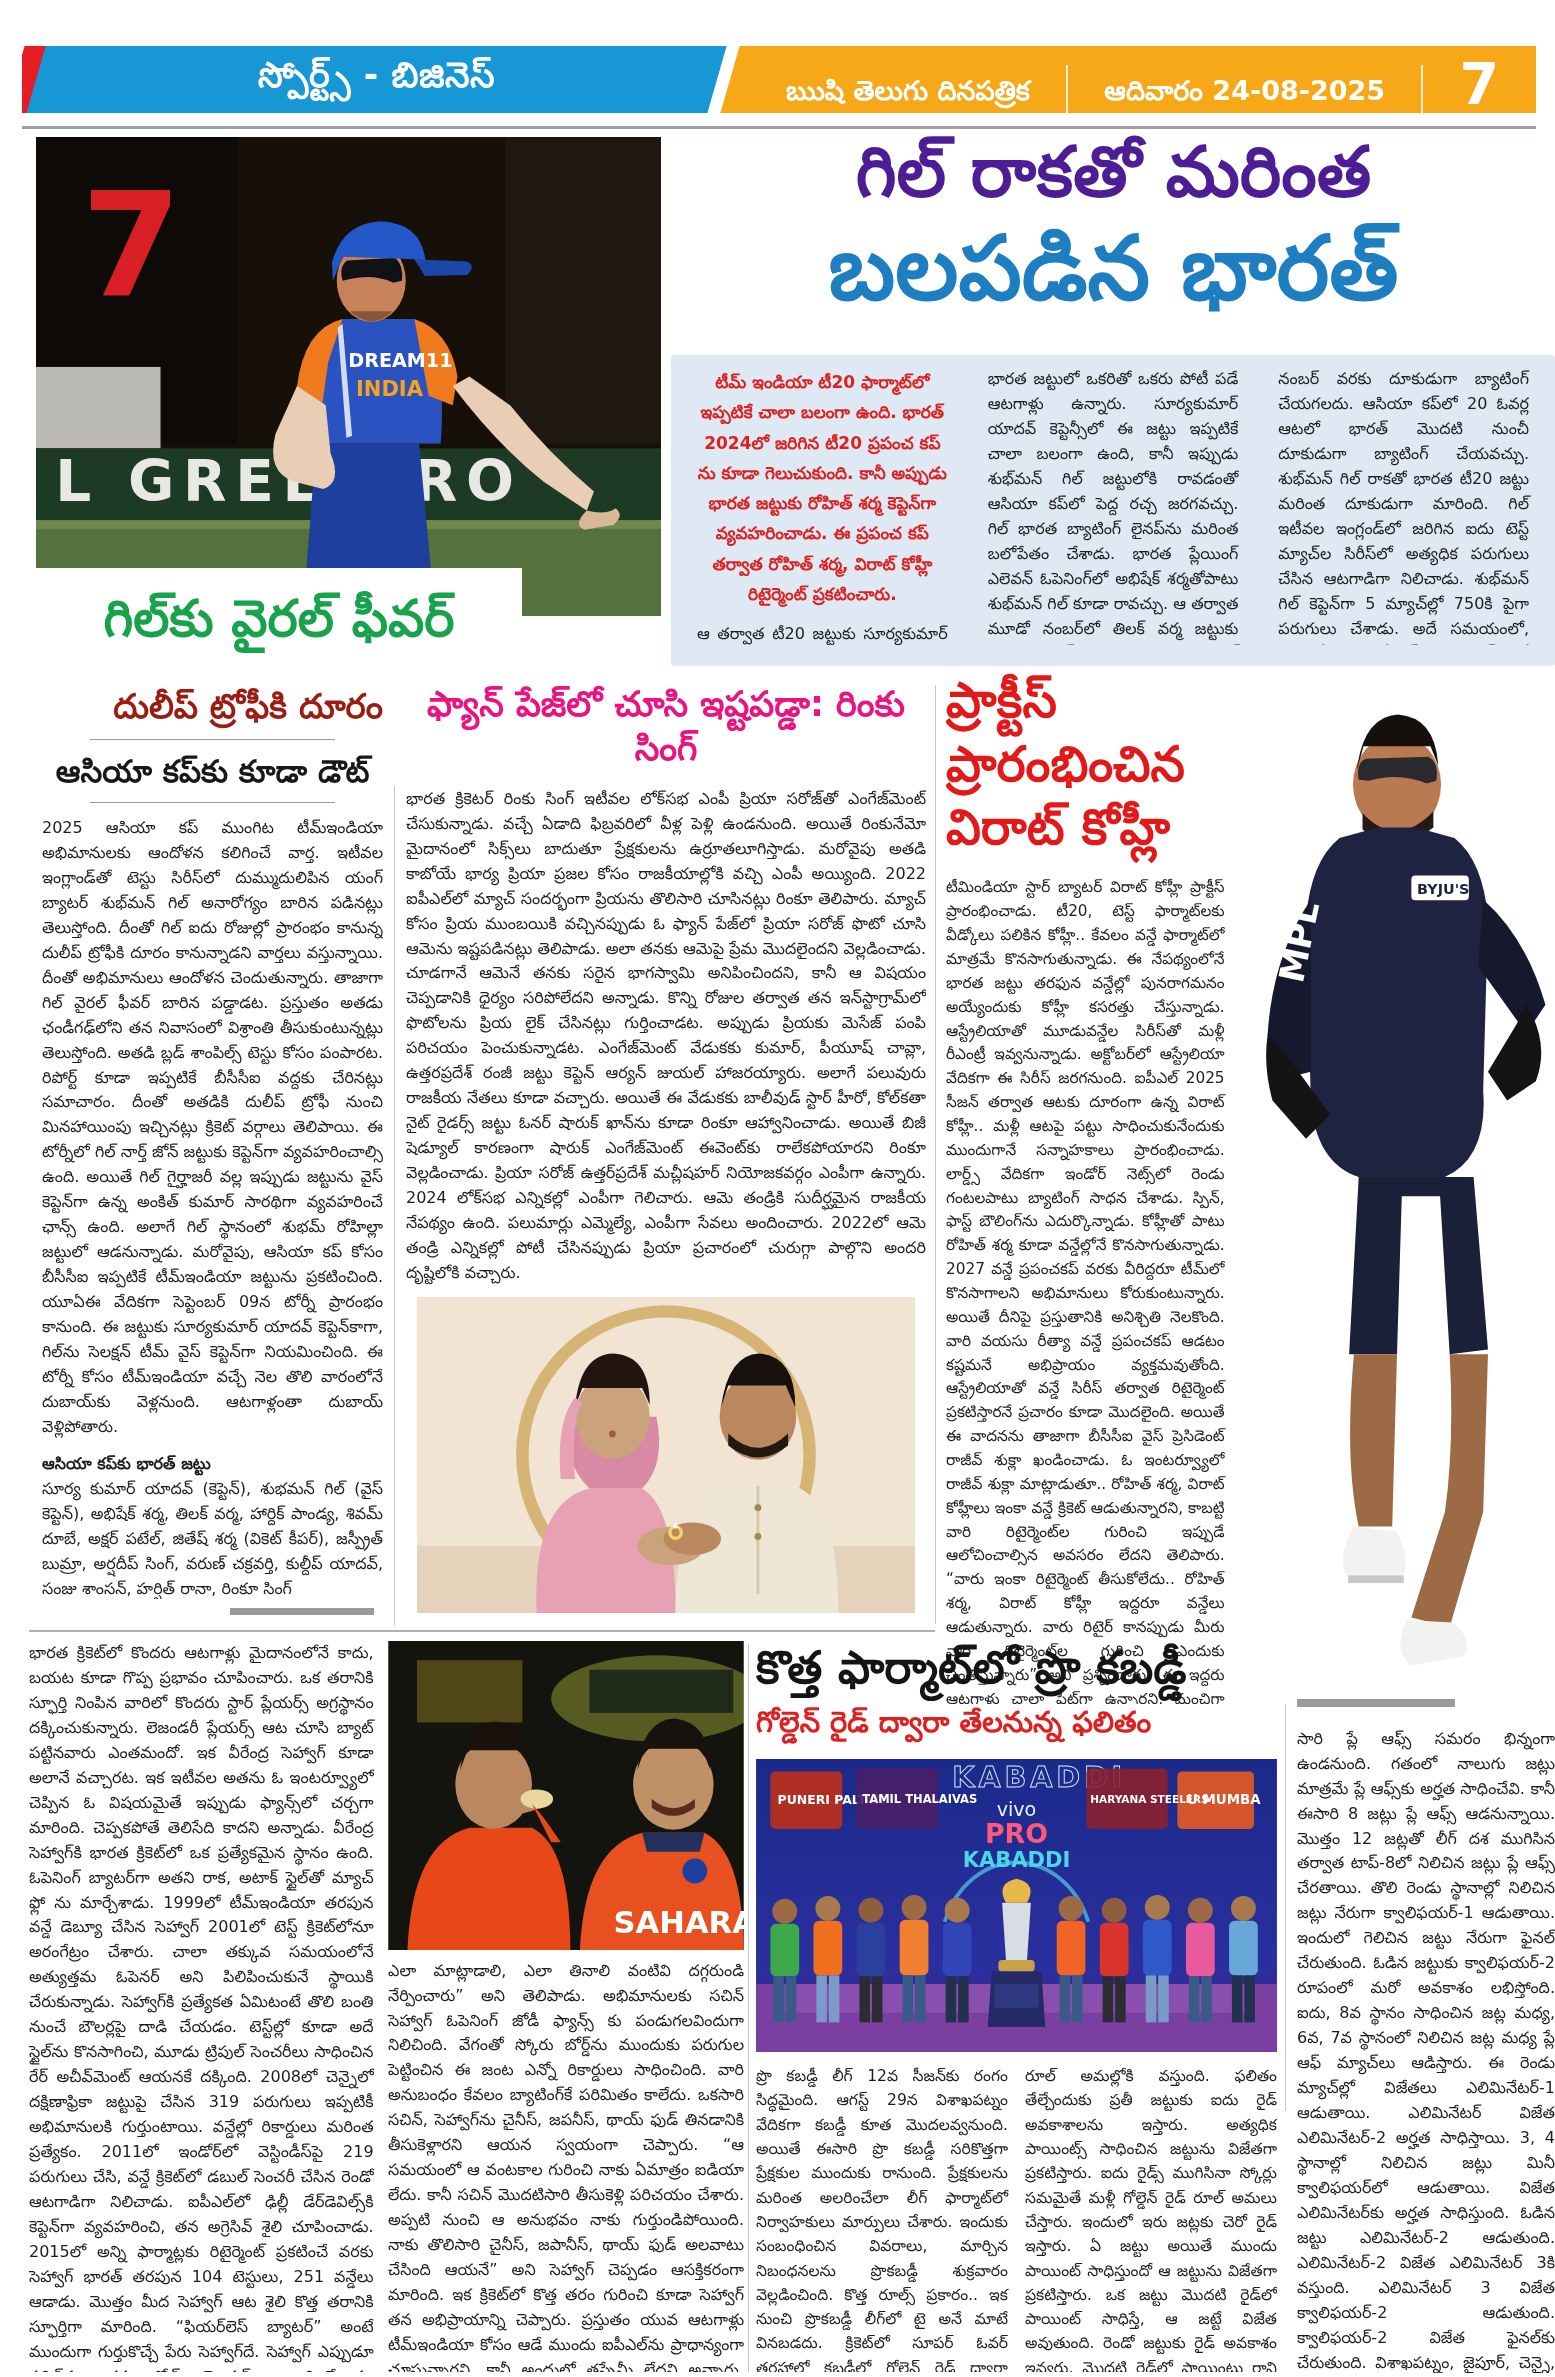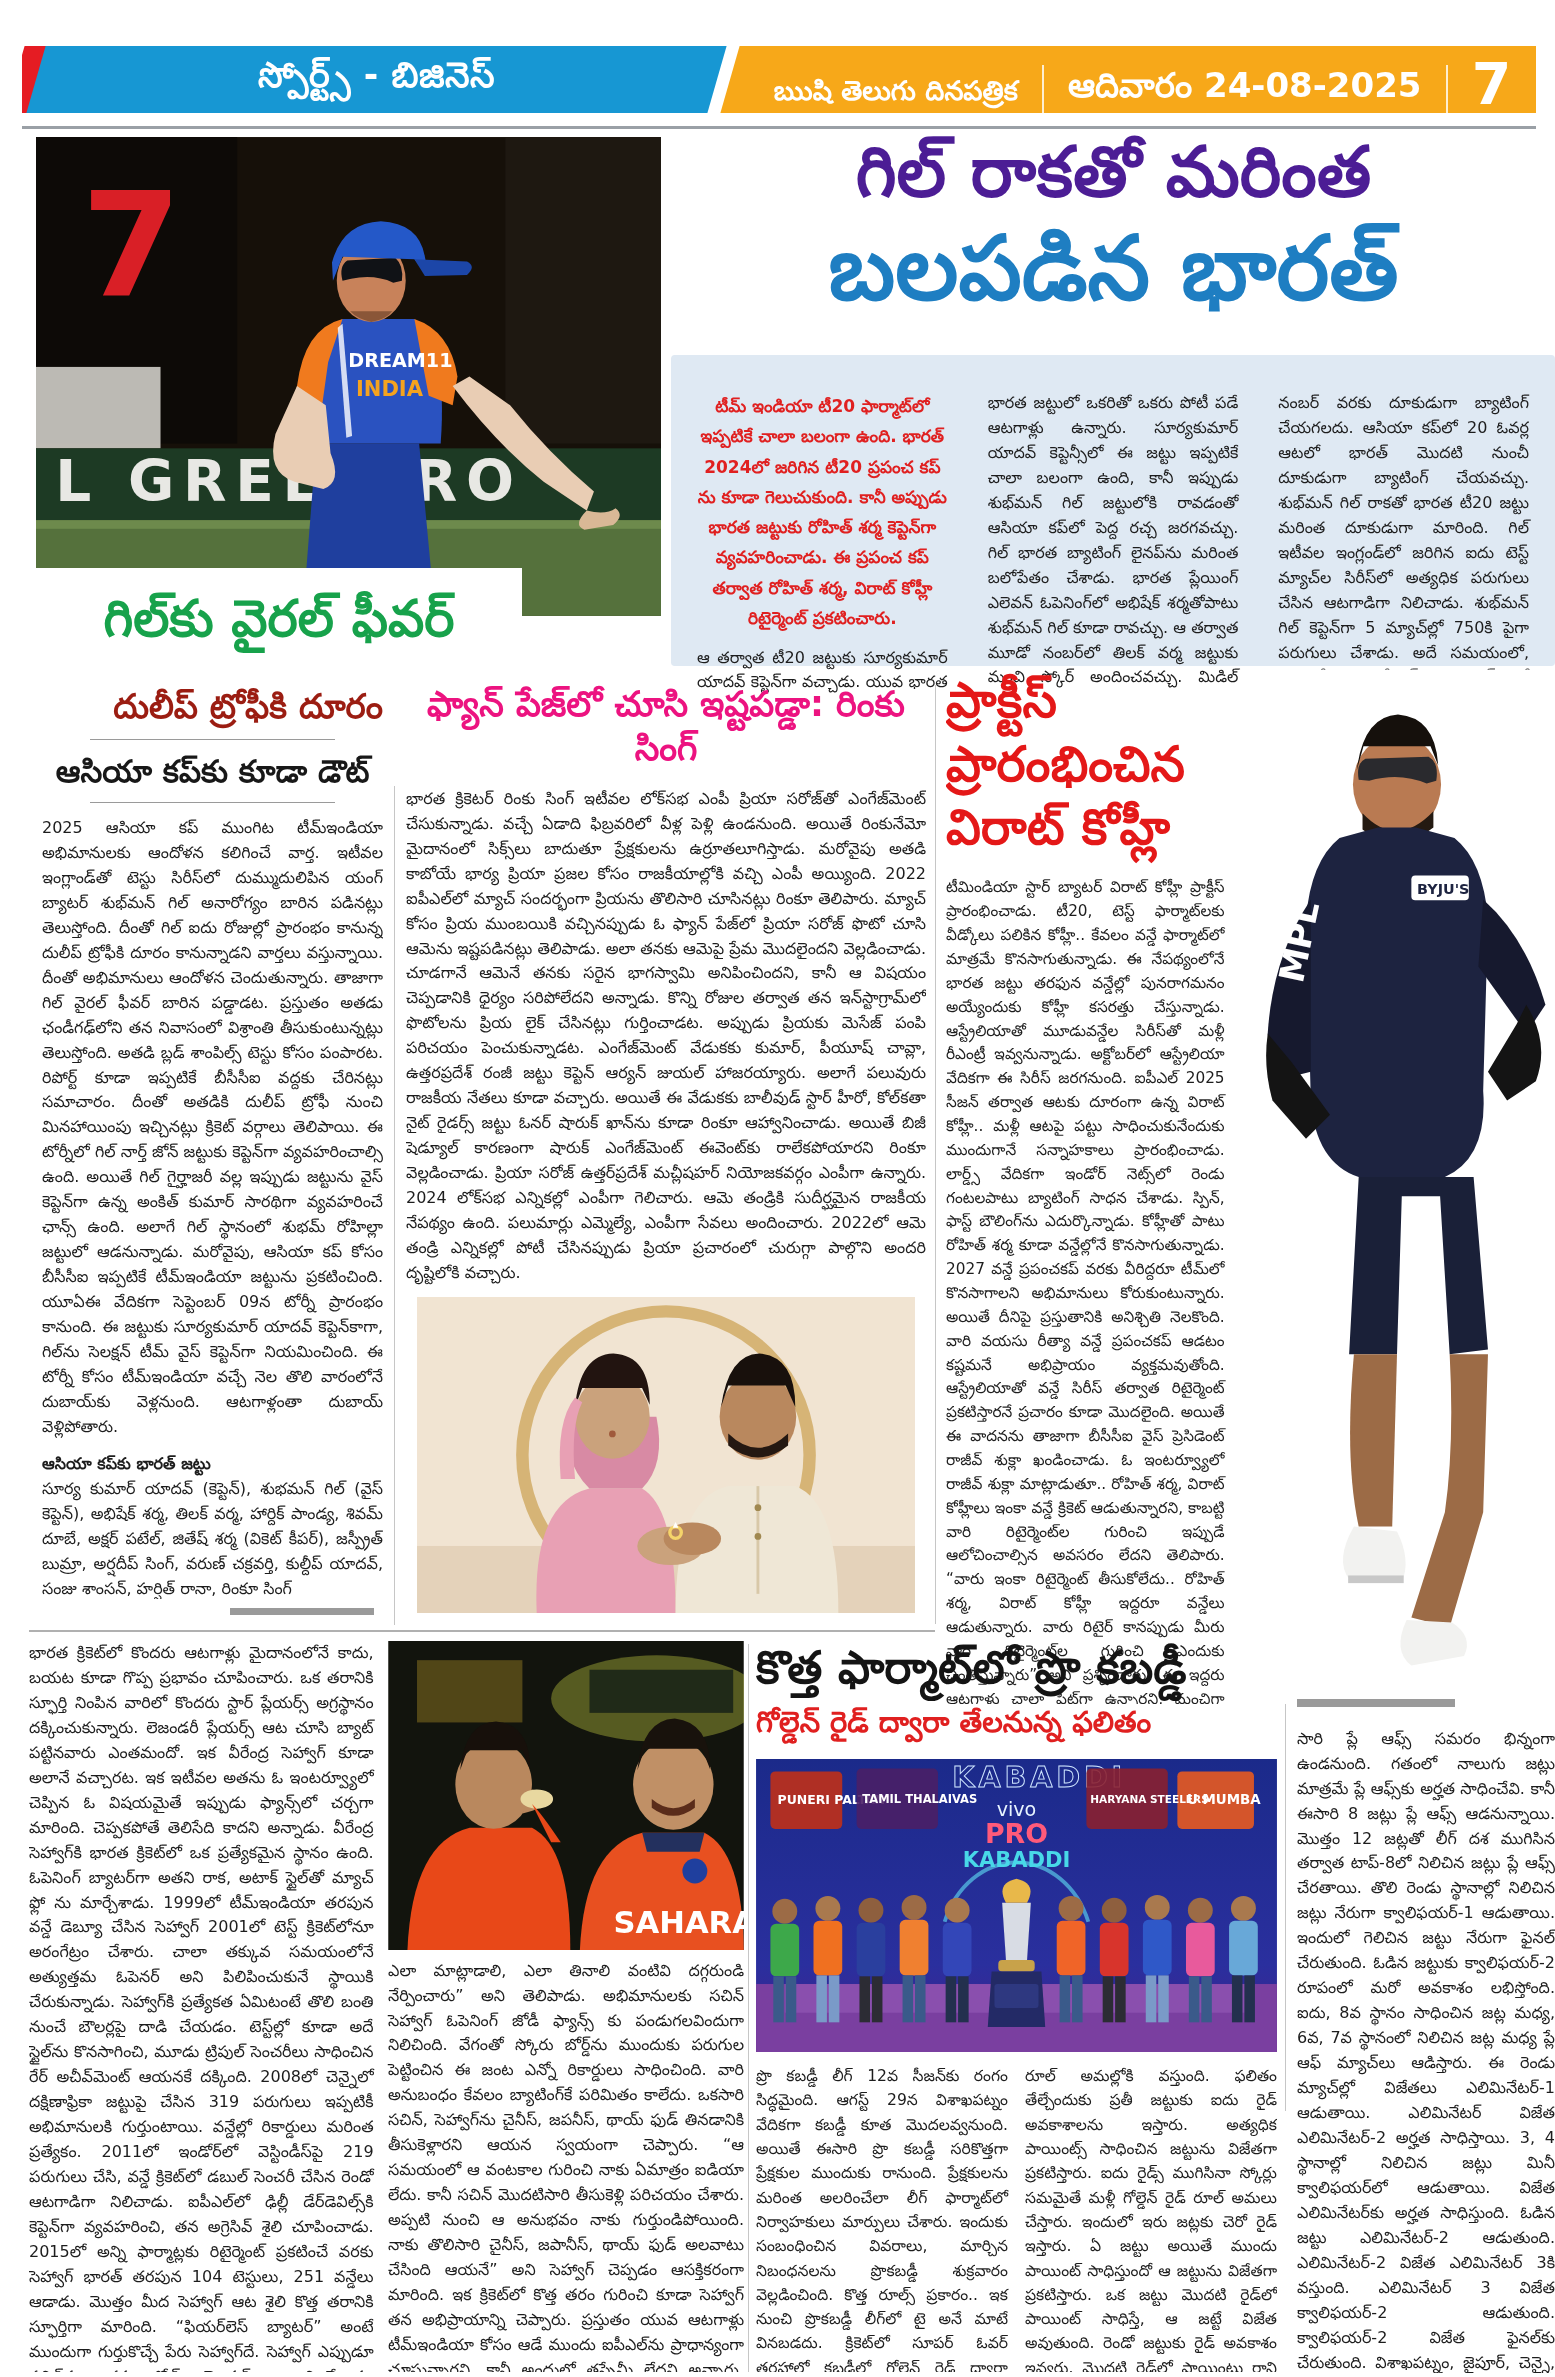--- a/index.html
+++ b/index.html
@@ -10,30 +10,30 @@
   
   .mast-band{left:21.6px;top:46px;width:1514px;height:67px;overflow:hidden;}
   .mast-red{position:absolute;left:-6.7px;top:0;width:58px;height:67px;background:#e51c23;transform:skewX(-16deg);}
   .mast-blue{position:absolute;left:14.4px;top:0;width:681px;height:67px;background:#1797d3;transform:skewX(-16deg);
              display:flex;align-items:center;justify-content:center;}
   .mast-blue span{transform:skewX(16deg);color:#fff;font-weight:bold;font-size:35px;letter-spacing:0.5px;}
   .mast-orange{position:absolute;left:708px;top:0;width:911px;height:67px;background:#f7a819;transform:skewX(-16deg);}
   .mast-row{position:absolute;left:728px;top:0;width:786px;height:67px;display:flex;align-items:flex-end;
             justify-content:space-evenly;color:#fff;font-weight:bold;}
   .mast-paper{font-size:27px;}
-  .mast-date{font-size:34px;margin-top:44px;}
+  .mast-date{font-size:27px;margin-top:44px;}
   .mast-sep{width:1.9px;height:48px;background:rgba(255,255,255,.8);}
   .mast-page{font-size:57px;font-weight:bold;line-height:1;}
   .rule{background:#9aa0a6;}
   
   .lead-head{left:681px;top:130px;width:865px;text-align:center;}
   .lead-head .l1{font-size:70px;font-weight:800;color:#4c1d95;line-height:1.22;}
   .lead-head .l2{font-size:89px;font-weight:800;color:#1e7ec2;line-height:1.12;margin-top:3.8px;}
   .lead-panel{left:671px;top:355px;width:884px;height:311px;background:#dfe9f3;border-radius:3.8px;}
-  .lead-cols{display:flex;gap:40px;padding:36px 26px;height:266px;overflow:hidden;}
+  .lead-cols{display:flex;gap:40px;padding:12px 26px;height:266px;overflow:hidden;}
   .lead-col{flex:1;}
   .lead-intro{display:block;color:#e02020;font-weight:bold;font-size:17px;line-height:1.78;text-align:center;margin-bottom:12.5px;}
   
   .gillbox{left:36px;top:568px;width:486px;height:114px;background:#fff;display:flex;align-items:center;justify-content:center;}
   .gillbox span{font-size:51px;font-weight:800;color:#17a24b;}
   .left-art{left:42px;top:686px;width:341px;height:913px;overflow:hidden;}
   .sub1{font-size:34px;font-weight:800;color:#9b1d12;text-align:right;line-height:1.2;}
   .sub2{font-size:31px;font-weight:700;color:#181818;text-align:center;line-height:1.2;}
   .thinrule{width:72%;height:0;border-top:1.4px solid #9a9a9a;margin:12.5px auto;}
   .squad-h{font-weight:bold;margin-top:12.5px;}

